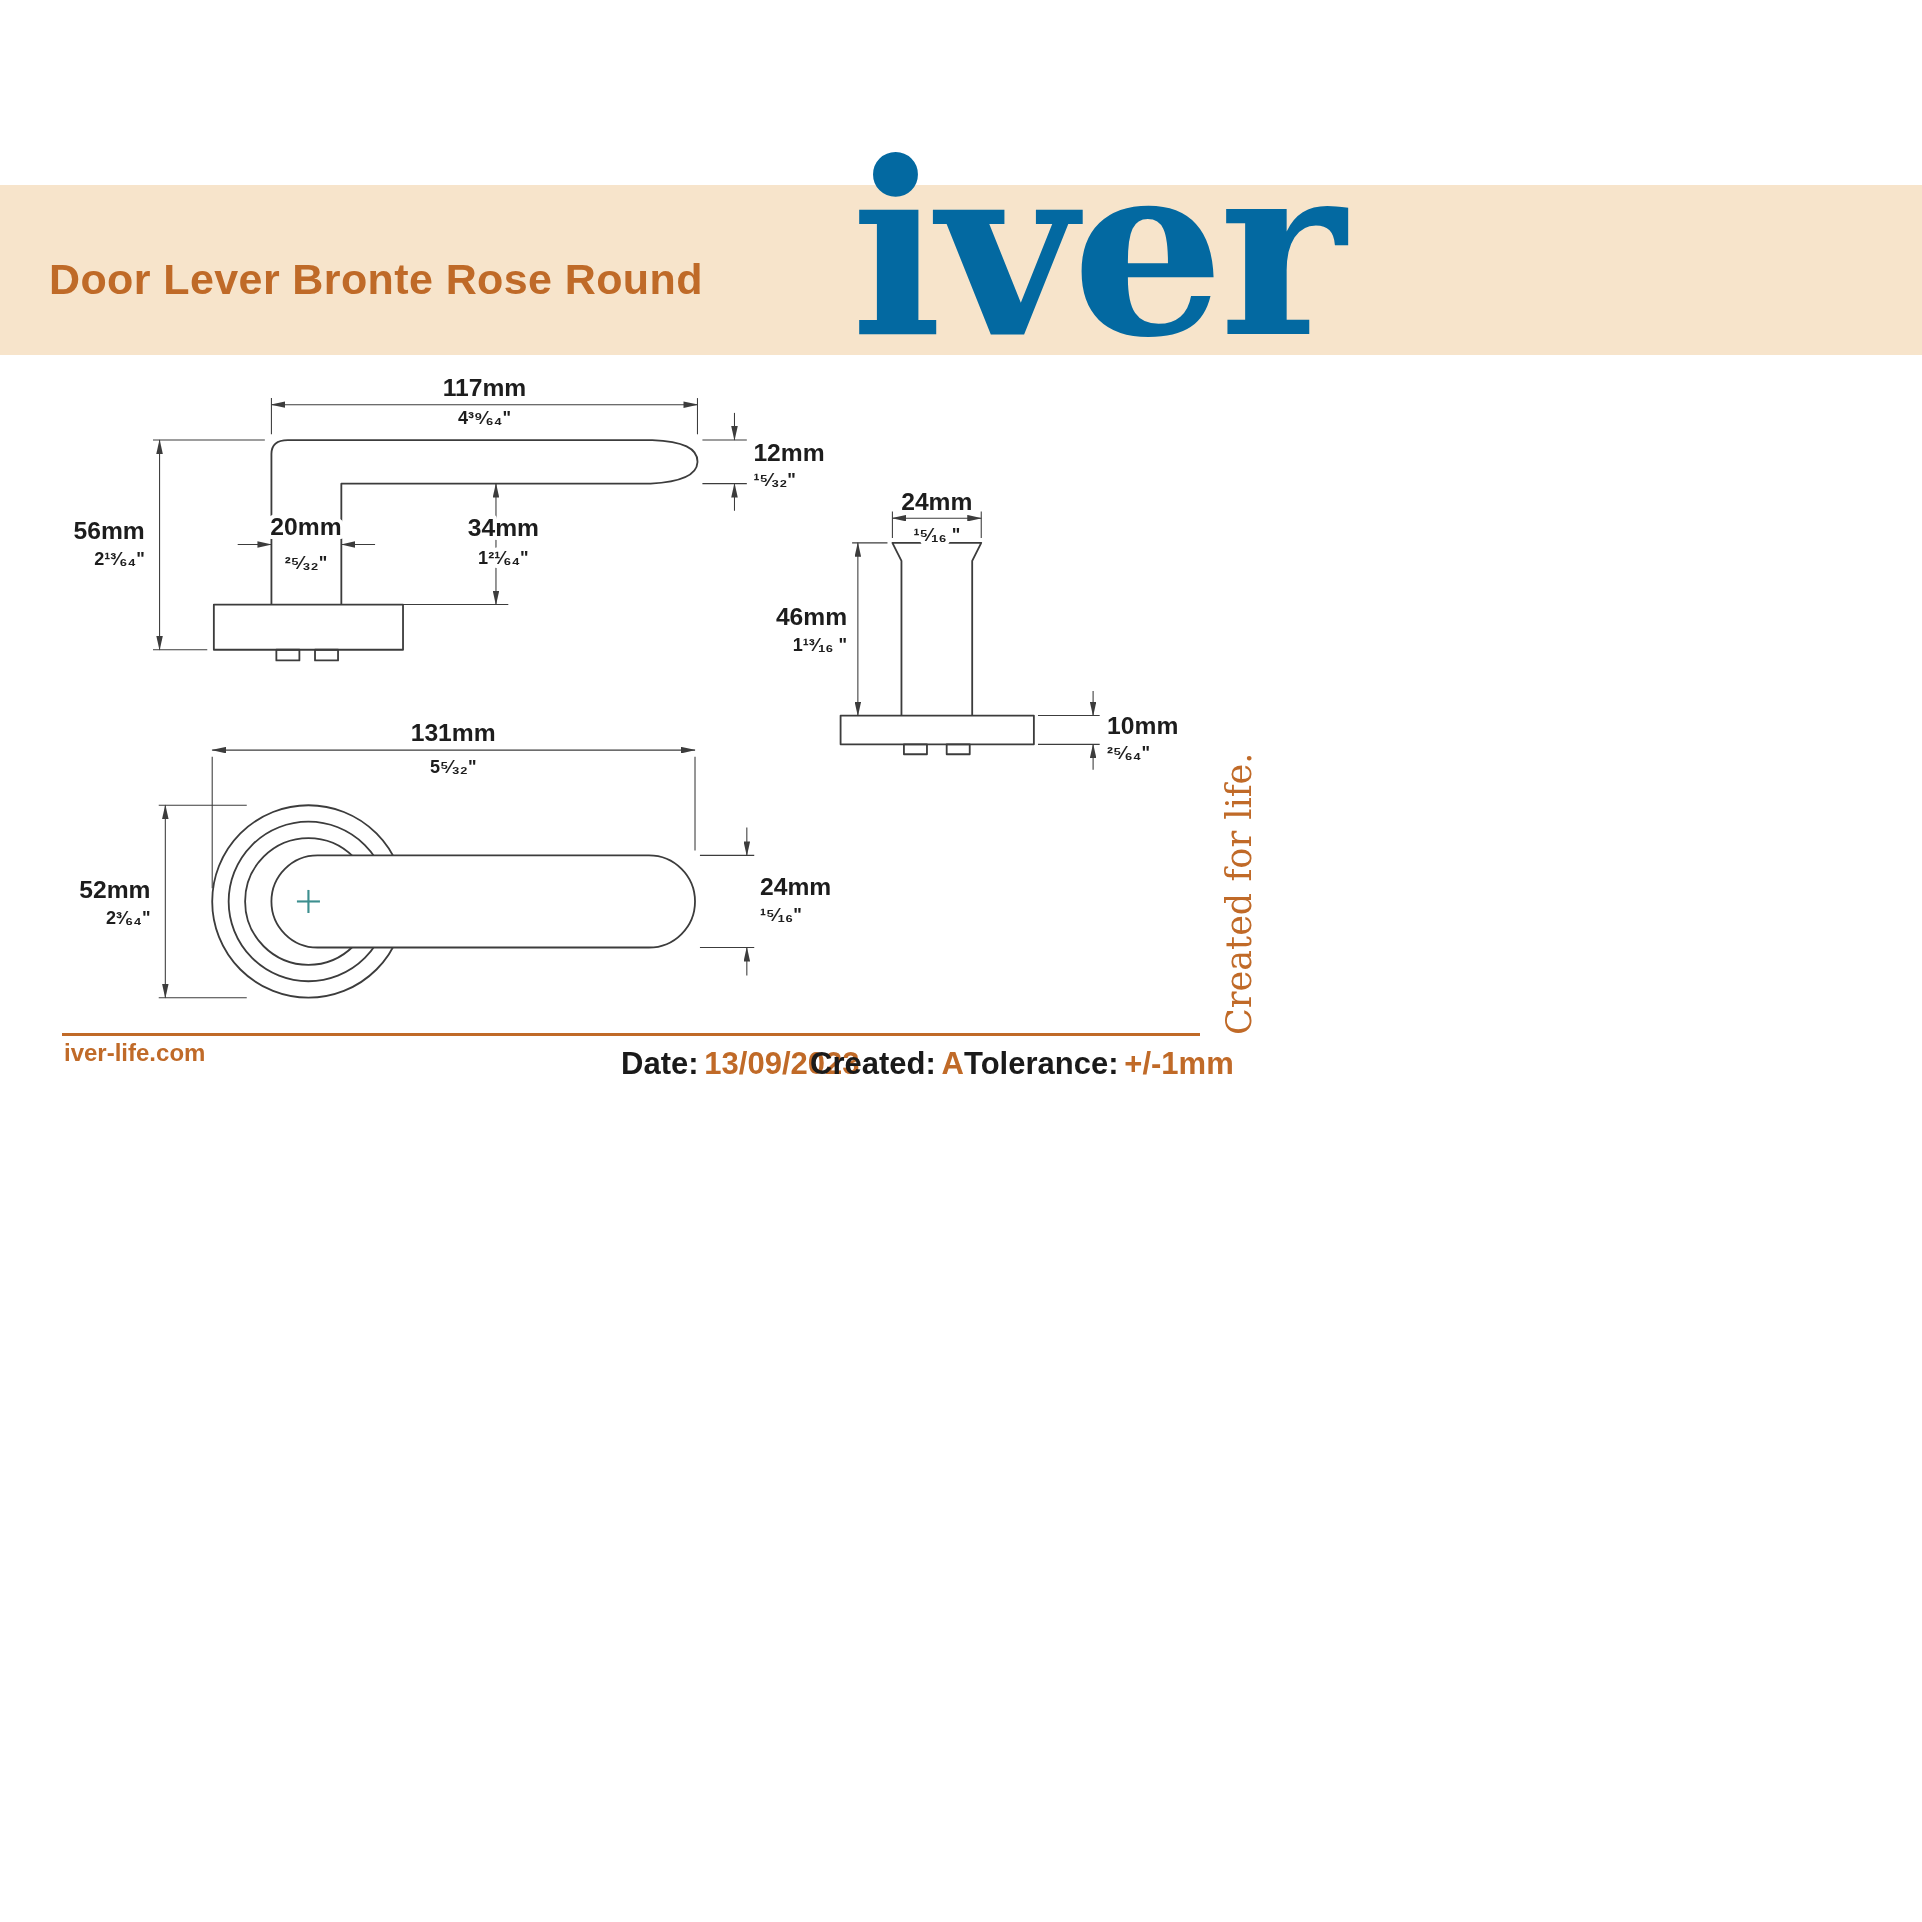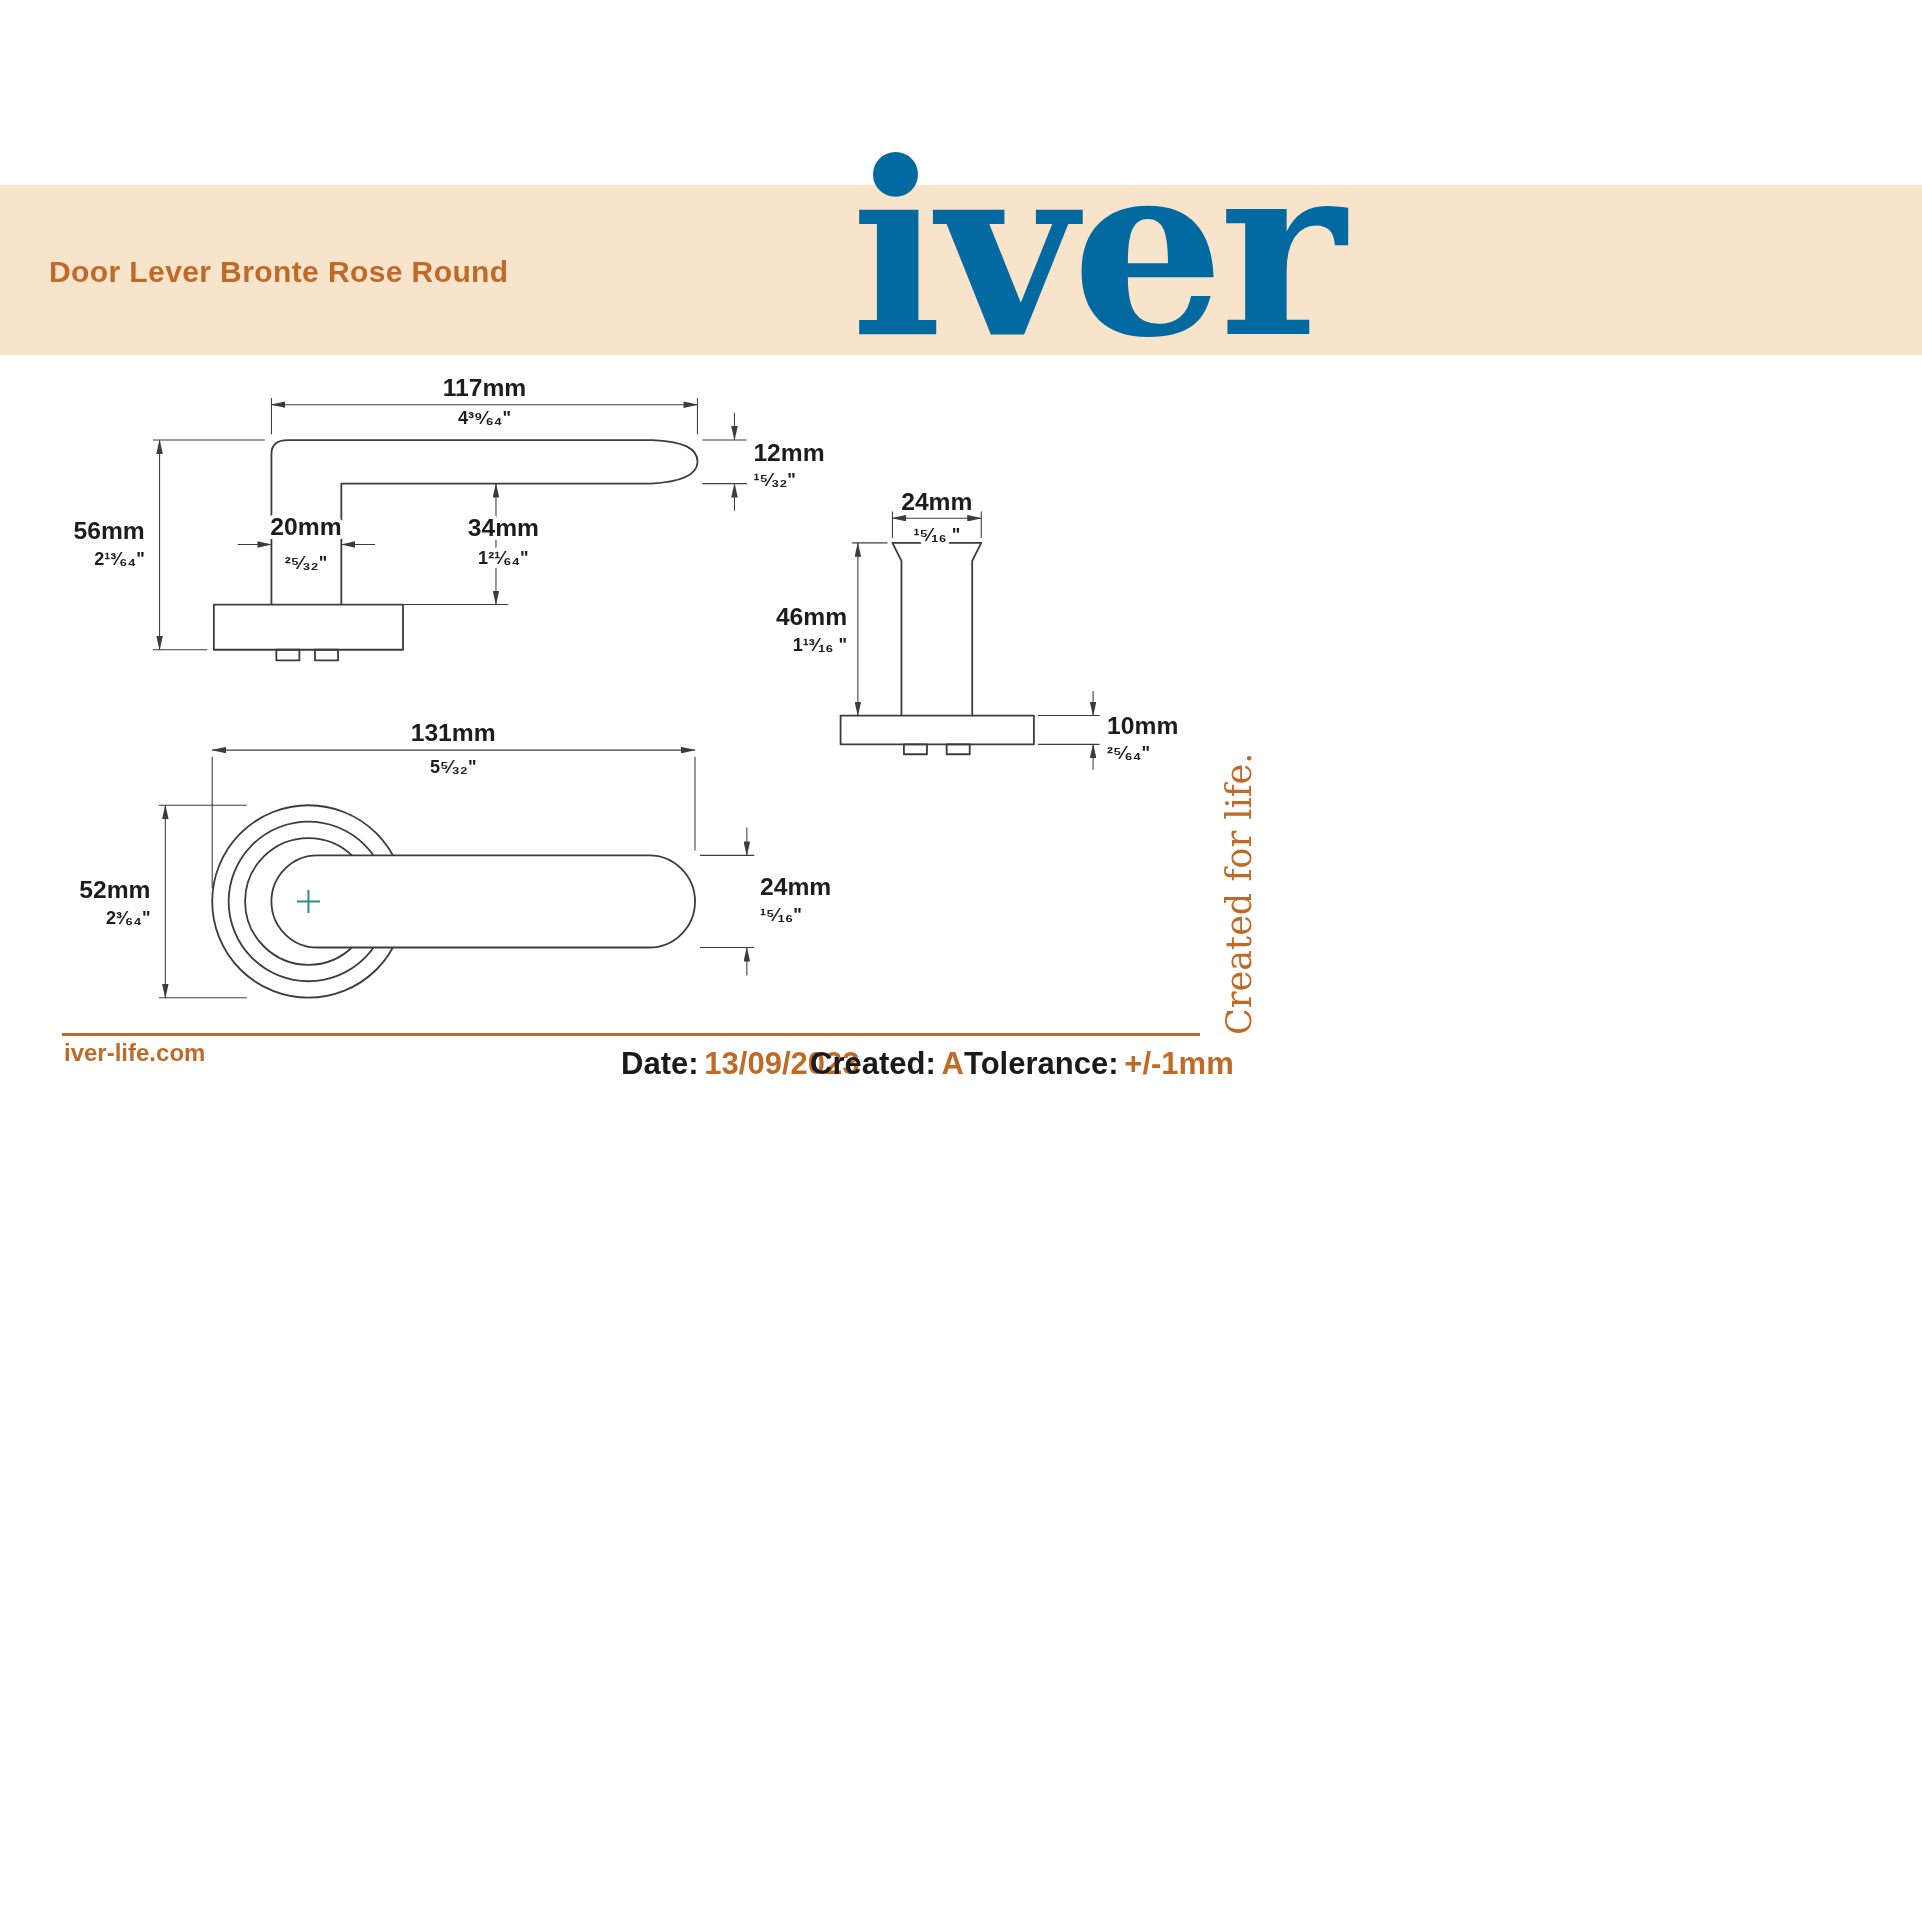--- a/index.html
+++ b/index.html
@@ -3,21 +3,21 @@
 <meta charset="utf-8">
 <style>
   * { margin:0; padding:0; box-sizing:border-box; }
   html,body { background:#ffffff; }
   body { width:1923px; height:1923px; position:relative; font-family:"Liberation Sans",sans-serif; overflow:hidden; }
 
   .sheet { position:absolute; left:0; top:0; width:1923px; height:1923px; background:#ffffff; }
 
   .band { position:absolute; left:0; top:185px; width:1923px; height:170px; background:#f7e4cb; }
 
-  .title { position:absolute; left:49px; top:255px; font-size:30px; font-weight:bold;
+  .title { position:absolute; left:49px; top:255px; font-size:43px; font-weight:bold;
            color:#bf6a28; letter-spacing:0.4px; }
 
   .logo { position:absolute; left:851px; top:130px; font-family:"DejaVu Serif",serif;
           font-weight:bold; font-size:240px; line-height:1; color:#0369a1; letter-spacing:-5px; }
 
   .tagline { position:absolute; left:1219px; top:1035px; transform-origin:0 0;
              transform:rotate(-90deg); white-space:nowrap;
              font-family:"DejaVu Serif",serif; font-size:35px; color:#c06a28; }
 
   .footer-line { position:absolute; left:62px; top:1033px; width:1138px; height:2.5px; background:#c06a28; }

